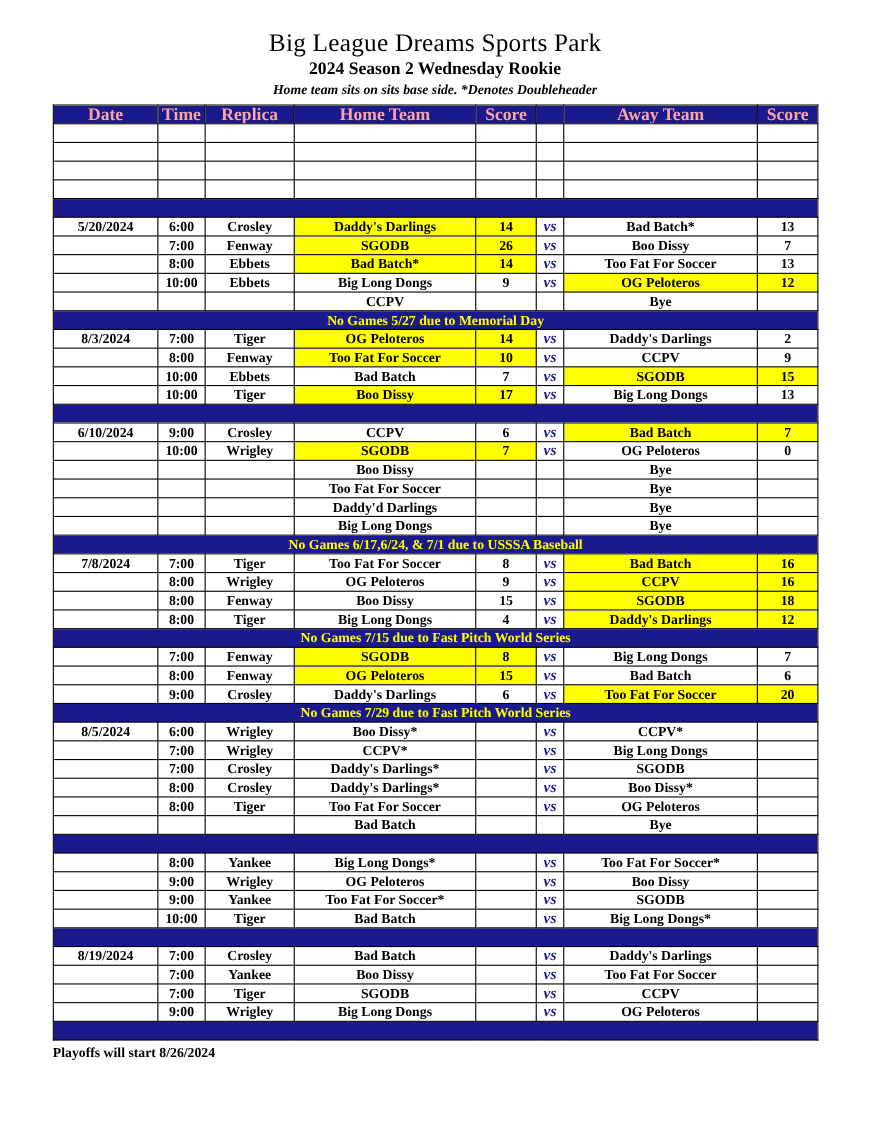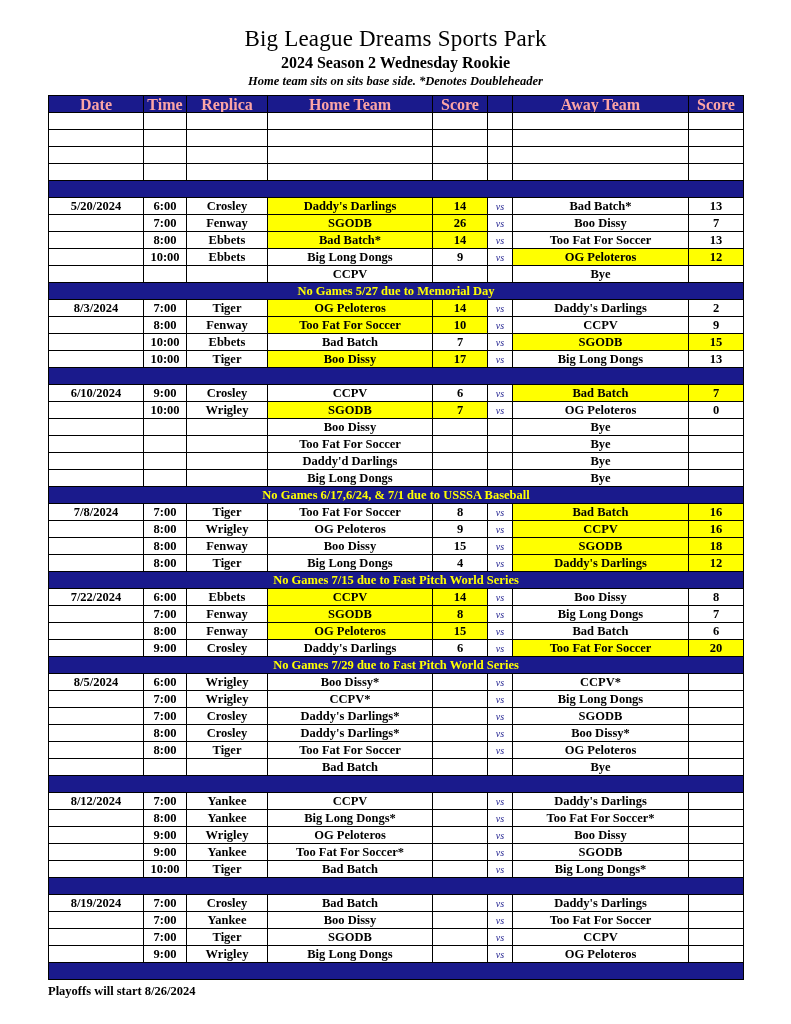--- a/index.html
+++ b/index.html
@@ -64,22 +64,22 @@
     font-size: 12.5px;
     font-weight: bold;
     margin-left: 24px;
   }
   td.hl {
     background: var(--hl, #ffff00);
   }
   td.vs {
     font-style: italic;
     color: var(--navy, #1a1a8c);
-    font-size: 10px;
-    font-weight: normal;
+    font-size: 14px;
+    font-weight: bold;
   }
   .footer {
     margin: 4px 0 0 48px;
     font-weight: bold;
     font-size: 12.5px;
   }
 </style>
 </head>
 <body>
 
@@ -351,30 +351,20 @@
           <td>Big Long Dongs</td>
           <td>4</td>
           <td class="vs">vs</td>
           <td class="hl">Daddy's Darlings</td>
           <td class="hl">12</td>
         </tr>
         <tr>
           <td colspan="8" class="notice">No Games 7/15 due to Fast Pitch World Series</td>
         </tr>
         <tr>
-          <td>7/22/2024</td>
-          <td>6:00</td>
-          <td>Ebbets</td>
-          <td class="hl">CCPV</td>
-          <td class="hl">14</td>
-          <td class="vs">vs</td>
-          <td>Boo Dissy</td>
-          <td>8</td>
-        </tr>
-        <tr>
           <td></td>
           <td>7:00</td>
           <td>Fenway</td>
           <td class="hl">SGODB</td>
           <td class="hl">8</td>
           <td class="vs">vs</td>
           <td>Big Long Dongs</td>
           <td>7</td>
         </tr>
         <tr>
@@ -455,30 +445,20 @@
           <td></td>
           <td></td>
           <td>Bad Batch</td>
           <td></td>
           <td class="vs"></td>
           <td>Bye</td>
           <td></td>
         </tr>
         <tr>
           <td colspan="8" class="sep"></td>
-        </tr>
-        <tr>
-          <td>8/12/2024</td>
-          <td>7:00</td>
-          <td>Yankee</td>
-          <td>CCPV</td>
-          <td></td>
-          <td class="vs">vs</td>
-          <td>Daddy's Darlings</td>
-          <td></td>
         </tr>
         <tr>
           <td></td>
           <td>8:00</td>
           <td>Yankee</td>
           <td>Big Long Dongs*</td>
           <td></td>
           <td class="vs">vs</td>
           <td>Too Fat For Soccer*</td>
           <td></td>

